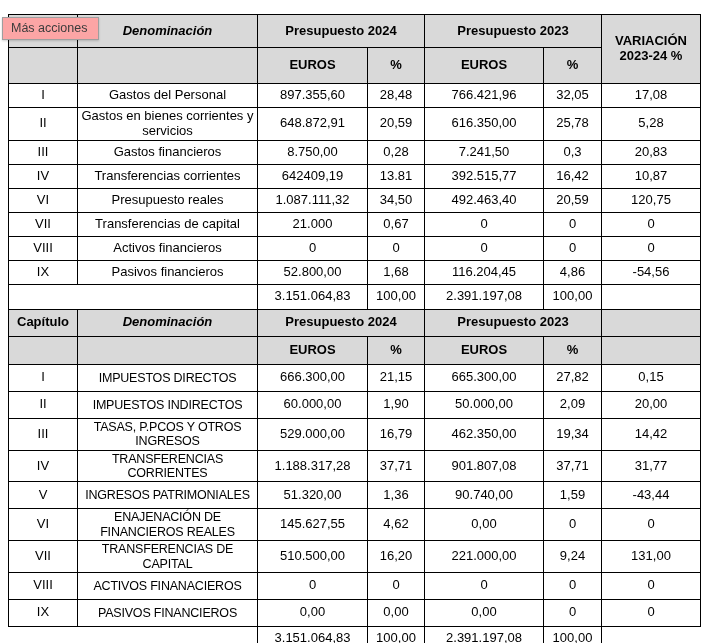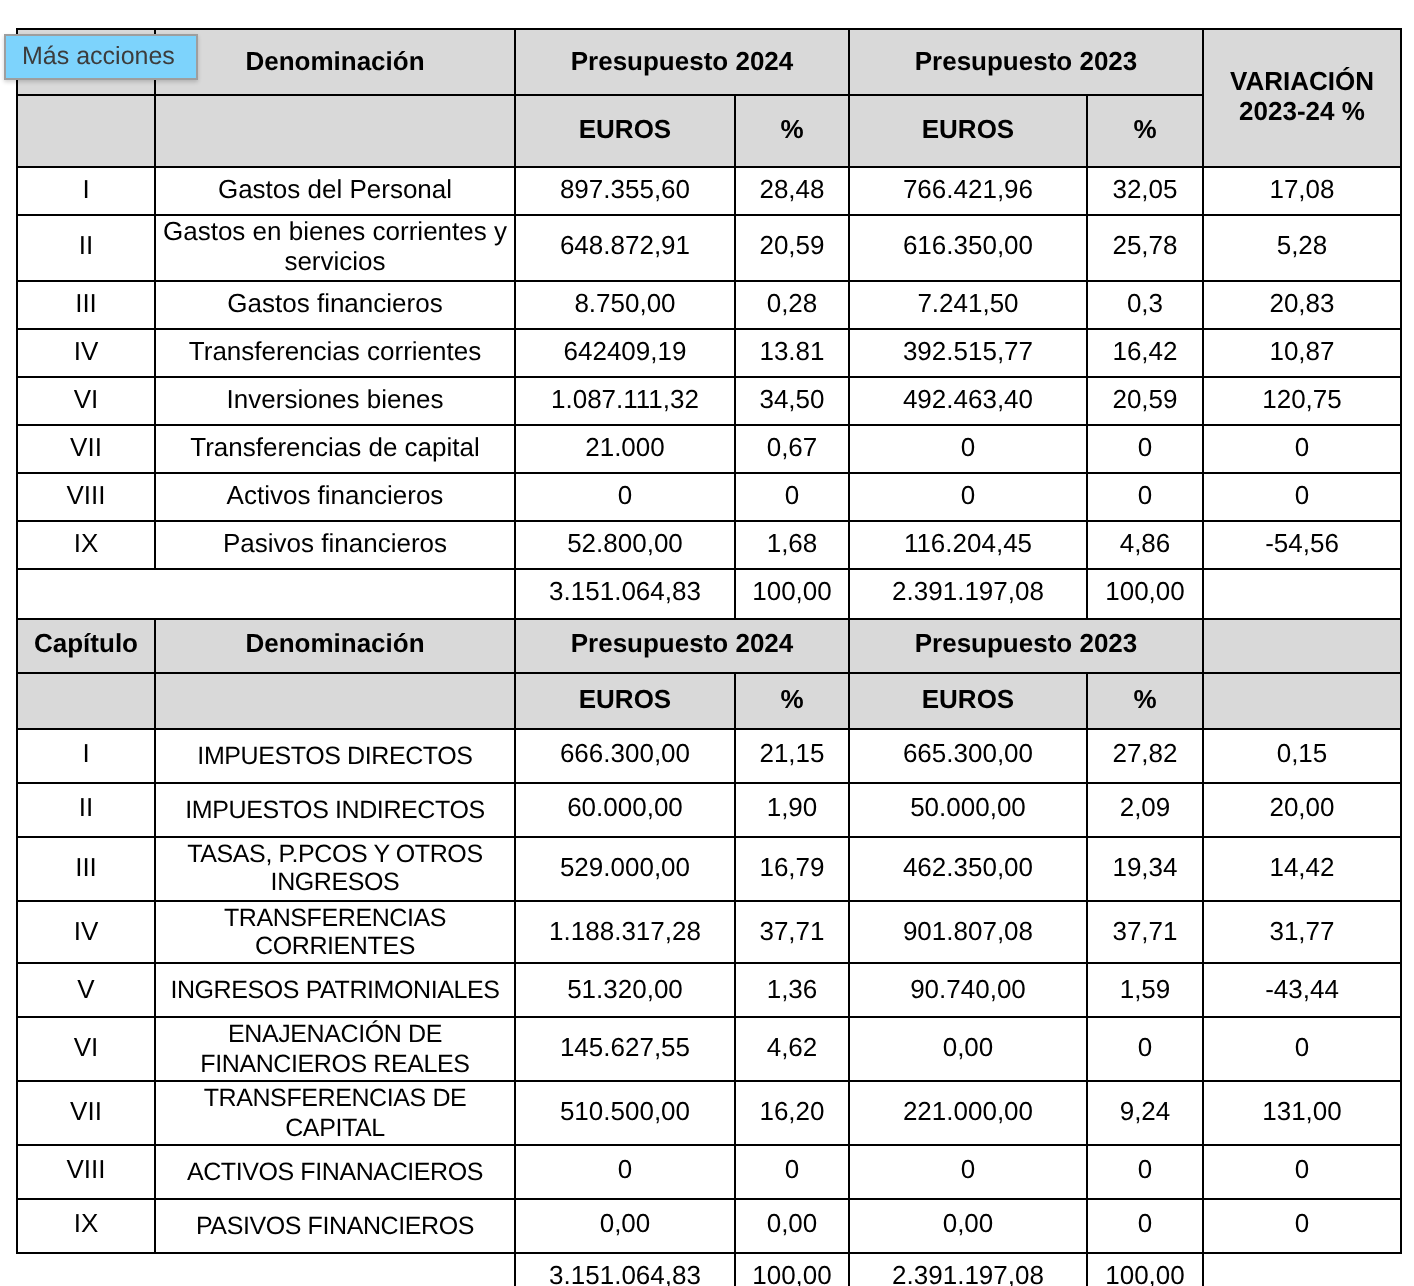--- a/index.html
+++ b/index.html
@@ -14,29 +14,29 @@
   td{
     border:1px solid #000;text-align:center;vertical-align:middle;
     font-size:13px;line-height:1.15;padding:1px 2px;height:21px;
     overflow:hidden;
   }
   .hdr{background:#d9d9d9;font-weight:bold;}
   .hdr1{height:30px;}
   .hdr2{height:33px;}
   .hdr3{height:24px;}
   .hdr4{height:25px;}
-  .italic{}
+  .italic{font-style:italic;}
   .bold{font-weight:normal;}
   .caps{font-size:12.5px;letter-spacing:-0.2px;}
   tbody.t2 td{height:24px;}
   tr.total-row td{height:22px;}
   .noborder{border:none;background:transparent;}
   .tooltip{
     position:absolute;left:2px;top:17px;z-index:10;
-    background:#7dd3fc;border:1px solid #9e9e9e;
+    background:#fca5a5;border:1px solid #9e9e9e;
     box-shadow:0 1px 2px rgba(0,0,0,0.18);
     padding:3px 11px 4px 8px;font-size:12.5px;color:#3c3c3c;
     white-space:nowrap;
   }
 </style>
 </head>
 <body>
 
 <div class="tooltip">Más acciones</div>
 
@@ -101,21 +101,21 @@
         <td>IV</td>
         <td>Transferencias corrientes</td>
         <td>642409,19</td>
         <td>13.81</td>
         <td>392.515,77</td>
         <td>16,42</td>
         <td>10,87</td>
       </tr>
       <tr>
         <td>VI</td>
-        <td>Inversiones bienes</td>
+        <td>Presupuesto reales</td>
         <td>1.087.111,32</td>
         <td>34,50</td>
         <td>492.463,40</td>
         <td>20,59</td>
         <td>120,75</td>
       </tr>
       <tr>
         <td>VII</td>
         <td>Transferencias de capital</td>
         <td>21.000</td>

